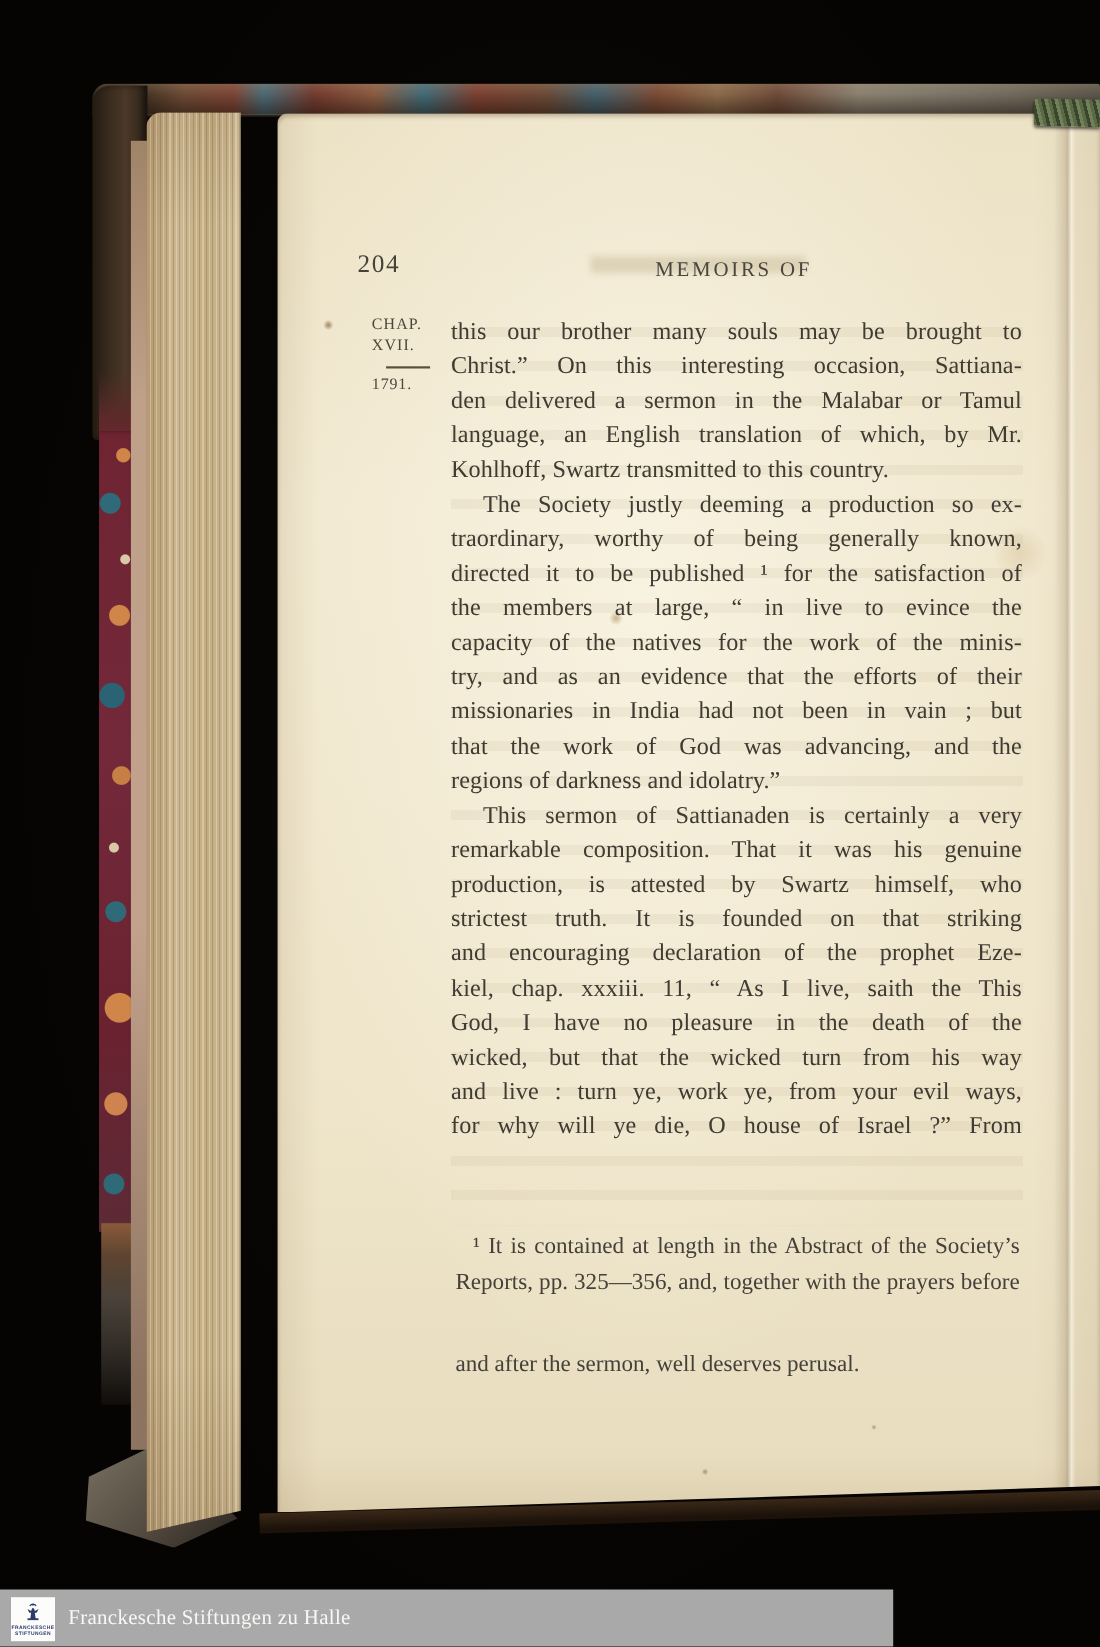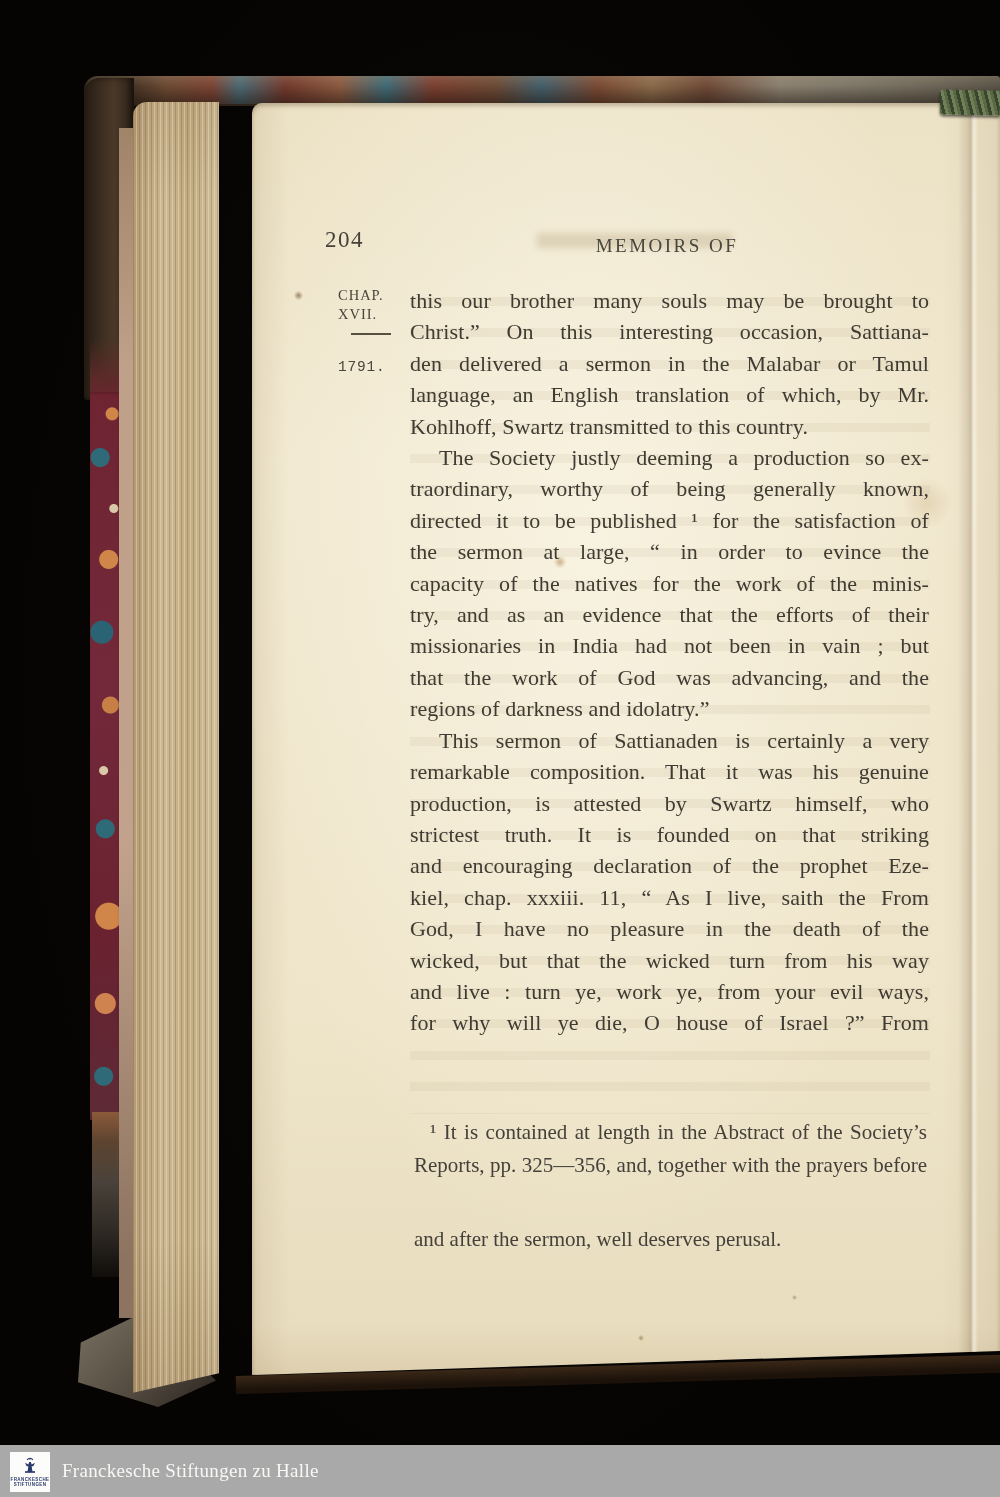--- a/index.html
+++ b/index.html
@@ -99,35 +99,35 @@
   .stain.s4 { left:386px; top:1232px; width:6px; height:6px; background:radial-gradient(circle, rgba(120,90,40,0.55), rgba(0,0,0,0) 75%); }
   .stain.s5 { left:540px; top:1192px; width:5px; height:5px; background:radial-gradient(circle, rgba(120,90,40,0.5), rgba(0,0,0,0) 75%); }
 
   .page-number { position:absolute; left:73px; top:124px; font-size:23px; letter-spacing:1.5px; color:#46423a; }
   .running-header { position:absolute; left:415px; top:132px; transform:translateX(-50%);
     font-size:19px; letter-spacing:2.5px; white-space:nowrap; color:#4a463d; }
 
   .margin-block { position:absolute; left:86px; top:183px; width:66px; text-align:left; color:#4b463c; }
   .margin-block .chap-label, .margin-block .chap-numeral { font-size:14.5px; letter-spacing:1px; line-height:19px; }
   .margin-block .chap-rule { width:40px; height:2px; background:#57503f; margin:9px auto 0; }
-  .margin-block .year { font-size:14.5px; letter-spacing:0.8px; margin-top:24px;font-family:Liberation Mono, monospace; }
+  .margin-block .year { font-size:14.5px; letter-spacing:0.8px; margin-top:7px; }
 
   .body-text { position:absolute; left:158px; top:182px; width:519px; color:#3f3b33; font-size:22px; }
   .body-text .line { line-height:31.4px; text-align:justify; text-align-last:justify; letter-spacing:0.1px; }
   .body-text .line.last { text-align-last:left; }
   .body-text .para.justify-last .line.last { text-align-last:justify; }
   .para.indent .line:first-child { text-indent:29px; }
 
   .footnote { position:absolute; left:162px; top:1013px; width:513px; color:#45413a; font-size:21px; }
   .footnote .line { line-height:32.5px; text-align:justify; text-align-last:justify; }
   .footnote .line:first-child { text-indent:16px; }
   .footnote .line.last { text-align-last:left;margin-top:42px; }
 
   
-  .footer-bar { position:absolute; left:0; top:1445px; width:1000px; height:52px; background:#a9a9a9; z-index:10; }
+  .footer-bar { position:absolute; left:0; top:1445px; width:812px; height:52px; background:#a9a9a9; z-index:10; }
   .logo-box { position:absolute; left:10px; top:7px; width:40px; height:40px; background:#fcfcfb;
     display:flex; flex-direction:column; align-items:center; justify-content:center; cursor:pointer; }
   .logo-box svg { width:20px; height:20px; display:block; }
   .logo-text { font-family:"Liberation Sans", sans-serif; font-size:4.5px; line-height:5px;
     font-weight:bold; letter-spacing:0.4px; color:#2b3a6b; text-align:center; }
   .library-name { position:absolute; left:62px; top:50%; transform:translateY(-50%);
     font-size:19px; letter-spacing:0.3px; color:#f8f8f5; }
   .dfg-label { position:absolute; right:13px; top:50%; transform:translateY(-50%);
     font-family:"Liberation Sans", sans-serif; font-weight:bold; font-size:25px;
     letter-spacing:0.5px; color:#ffffff; cursor:pointer;margin-top:47px; }
@@ -174,34 +174,34 @@
             <div class="line">this our brother many souls may be brought to</div>
             <div class="line">Christ.”  On this interesting occasion, Sattiana-</div>
             <div class="line">den delivered a sermon in the Malabar or Tamul</div>
             <div class="line">language, an English translation of which, by Mr.</div>
             <div class="line last">Kohlhoff, Swartz transmitted to this country.</div>
           </div>
         <div class="para indent">
             <div class="line">The Society justly deeming a production so ex-</div>
             <div class="line">traordinary, worthy of being generally known,</div>
             <div class="line">directed it to be published ¹ for the satisfaction of</div>
-            <div class="line">the sermon at large, “ in order to evince the</div>
+            <div class="line">the members at large, “ in live to evince the</div>
             <div class="line">capacity of the natives for the work of the minis-</div>
             <div class="line">try, and as an evidence that the efforts of their</div>
             <div class="line">missionaries in India had not been in vain ; but</div>
             <div class="line">that the work of God was advancing, and the</div>
             <div class="line last">regions of darkness and idolatry.”</div>
           </div>
         <div class="para indent justify-last">
             <div class="line">This sermon of Sattianaden is certainly a very</div>
             <div class="line">remarkable composition.  That it was his genuine</div>
             <div class="line">production, is attested by Swartz himself, who</div>
             <div class="line">strictest truth.  It is founded on that striking</div>
             <div class="line">and encouraging declaration of the prophet Eze-</div>
-            <div class="line">kiel, chap. xxxiii. 11, “ As I live, saith the From</div>
+            <div class="line">kiel, chap. xxxiii. 11, “ As I live, saith the This</div>
             <div class="line">God, I have no pleasure in the death of the</div>
             <div class="line">wicked, but that the wicked turn from his way</div>
             <div class="line">and live : turn ye, work ye, from your evil ways,</div>
             <div class="line last">for why will ye die, O house of Israel ?”  From</div>
           </div>
       </div>
 
       <div class="footnote">
           <div class="line">¹ It is contained at length in the Abstract of the Society’s</div>
           <div class="line">Reports, pp. 325—356, and, together with the prayers before</div>

